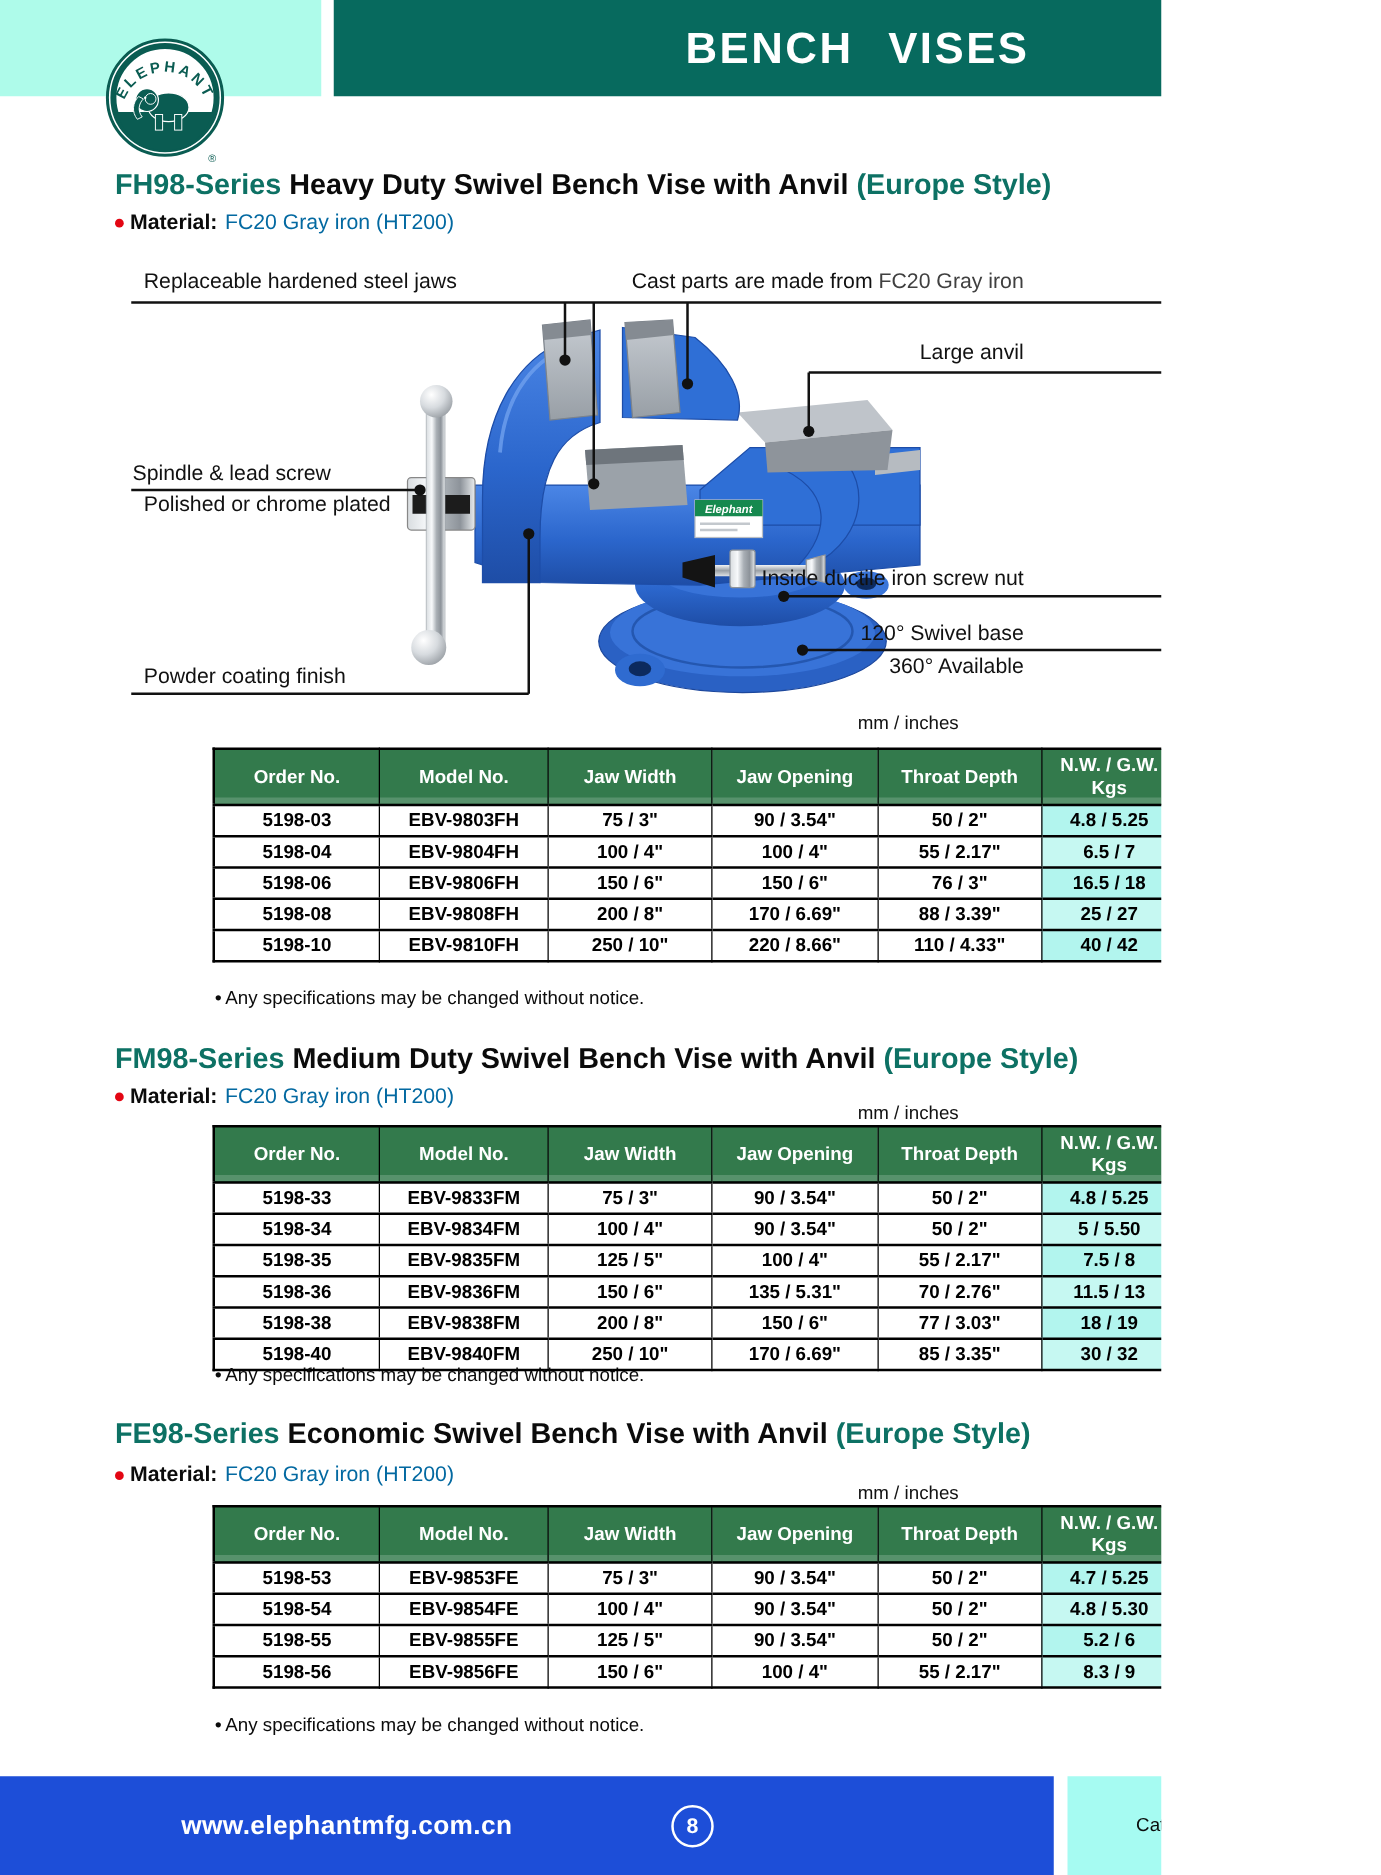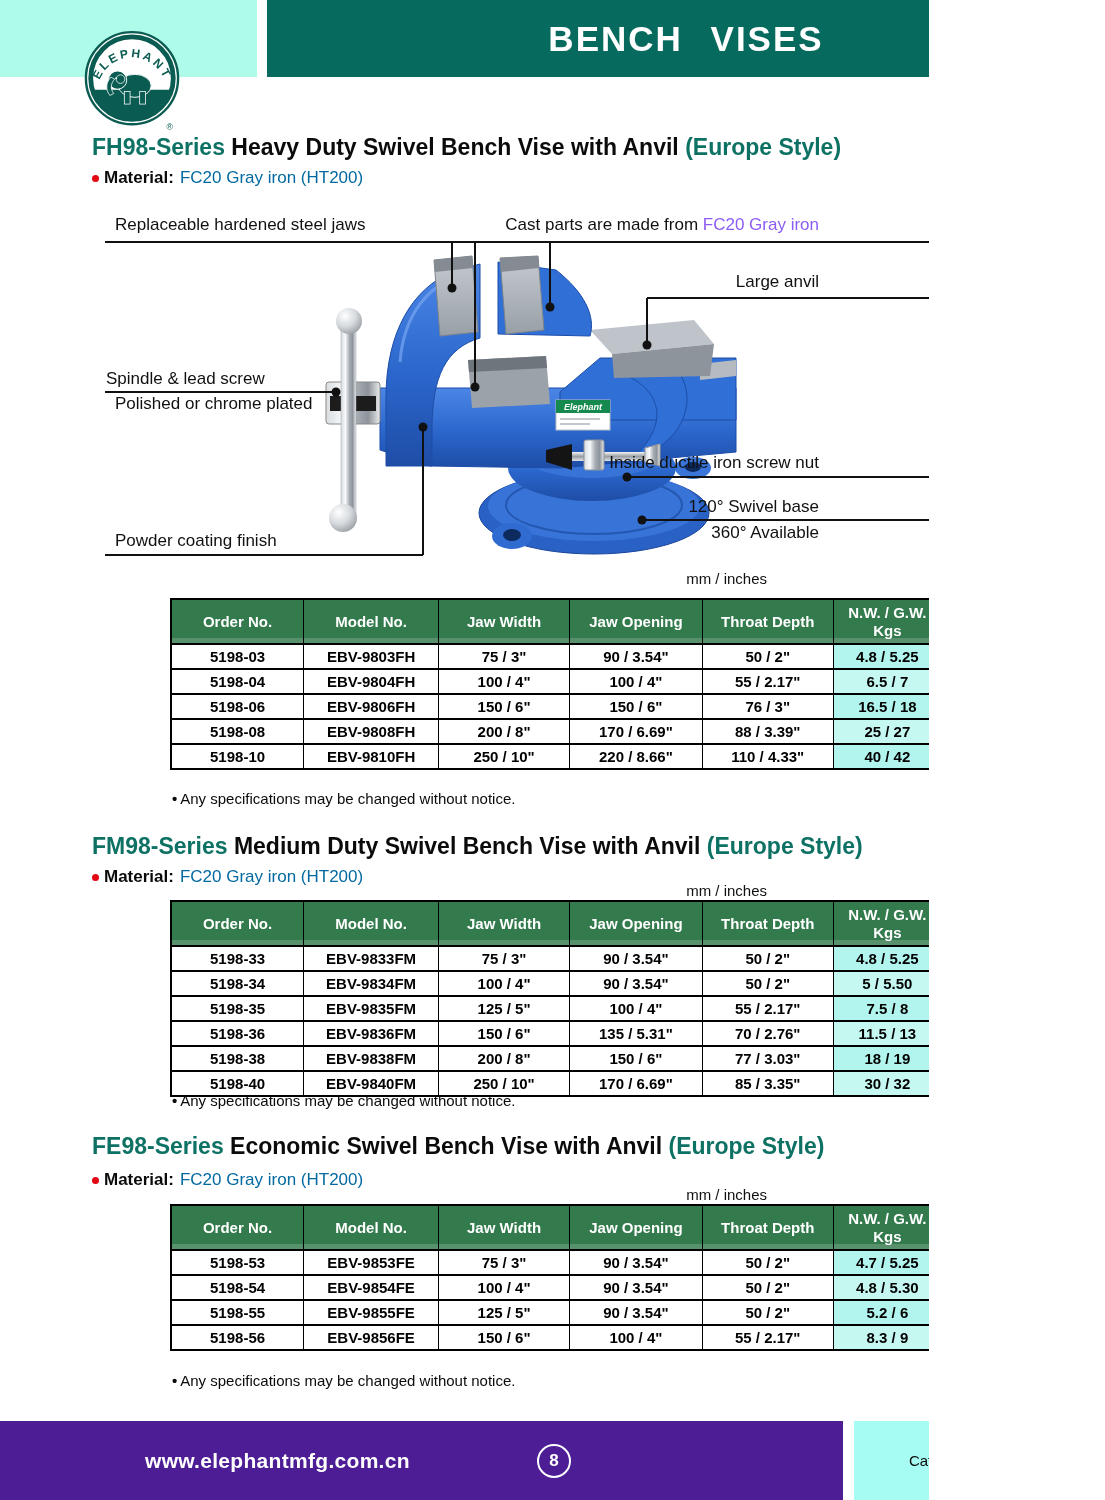--- a/index.html
+++ b/index.html
@@ -18,21 +18,21 @@
   .sec-heading .teal{color:#0d7164;}
   .sec-heading .black{color:#0b0b0b;}
   .material{position:absolute;left:92px;font-size:17px;display:flex;align-items:center;white-space:nowrap;justify-content:space-between;}
   .material .red-dot{width:7px;height:7px;border-radius:50%;background:#e30613;margin-right:5px;flex:0 0 auto;}
   .material .mlabel{font-weight:bold;color:#0b0b0b;margin-right:6px;}
   .material .mvalue{color:#0369a1;}
 
   
   .diagram-svg{position:absolute;left:80px;top:210px;width:930px;height:380px;}
   .callout{position:absolute;font-size:17px;color:#111;white-space:nowrap;}
-  .callout .teal{color:#8b5cf6;}
+  .callout .teal{color:#404040;}
   .r{text-align:right;}
 
   .unit-note{position:absolute;right:162px;font-size:15px;color:#111;white-space:nowrap;}
 
   
   table.spec{position:absolute;left:170px;width:773px;border-collapse:collapse;border:2px solid #000;
         font-size:15px;table-layout:fixed;}
   table.spec th{background:#337a4c;color:#fff;font-weight:bold;height:41px;vertical-align:middle;
         border-left:1px solid #000;border-right:1px solid #000;border-bottom:2px solid #000;
         white-space:pre-line;line-height:1.15;box-shadow:inset 0 -5px 0 rgba(255,255,255,0.18);}
@@ -40,21 +40,21 @@
         border-left:1px solid #000;border-right:1px solid #000;border-top:2px solid #000;}
   table.spec td:last-child{background:#b2f5ee;}
   table.spec tr:nth-child(even) td:last-child{background:#c6f8f2;}
   table.spec col.c1{width:17.2%}table.spec col.c2{width:17.5%}table.spec col.c3{width:17.0%}
   table.spec col.c4{width:17.2%}table.spec col.c5{width:17.0%}table.spec col.c6{width:14.1%}
 
   .footnote{position:absolute;left:172px;font-size:15px;color:#0b0b0b;white-space:nowrap;}
   .footnote .bullet{font-weight:bold;margin-right:3px;}
 
   
-  .footer-bar{position:absolute;left:0;top:1421px;width:843px;height:79px;background:#4c1d95;
+  .footer-bar{position:absolute;left:0;top:1421px;width:843px;height:79px;background:#1d4ed8;
         display:flex;align-items:center;}
   .footer-site{color:#fff;font-size:21px;font-weight:bold;margin-left:145px;letter-spacing:0.3px;}
   .page-circle{position:absolute;left:537px;top:1444px;width:30px;height:30px;border:2px solid #fff;
         border-radius:50%;display:flex;align-items:center;justify-content:center;
         color:#fff;font-size:17px;font-weight:bold;}
   .catalog-box{position:absolute;left:854px;top:1421px;width:251px;height:79px;background:#a6fbf2;
         display:flex;align-items:center;justify-content:center;white-space:nowrap;}
   .catalog-box .clabel{font-size:15px;color:#0b0b0b;margin-right:6px;}
   .catalog-box .cvalue{font-size:19px;font-weight:bold;color:#0b0b0b;}
 </style>

